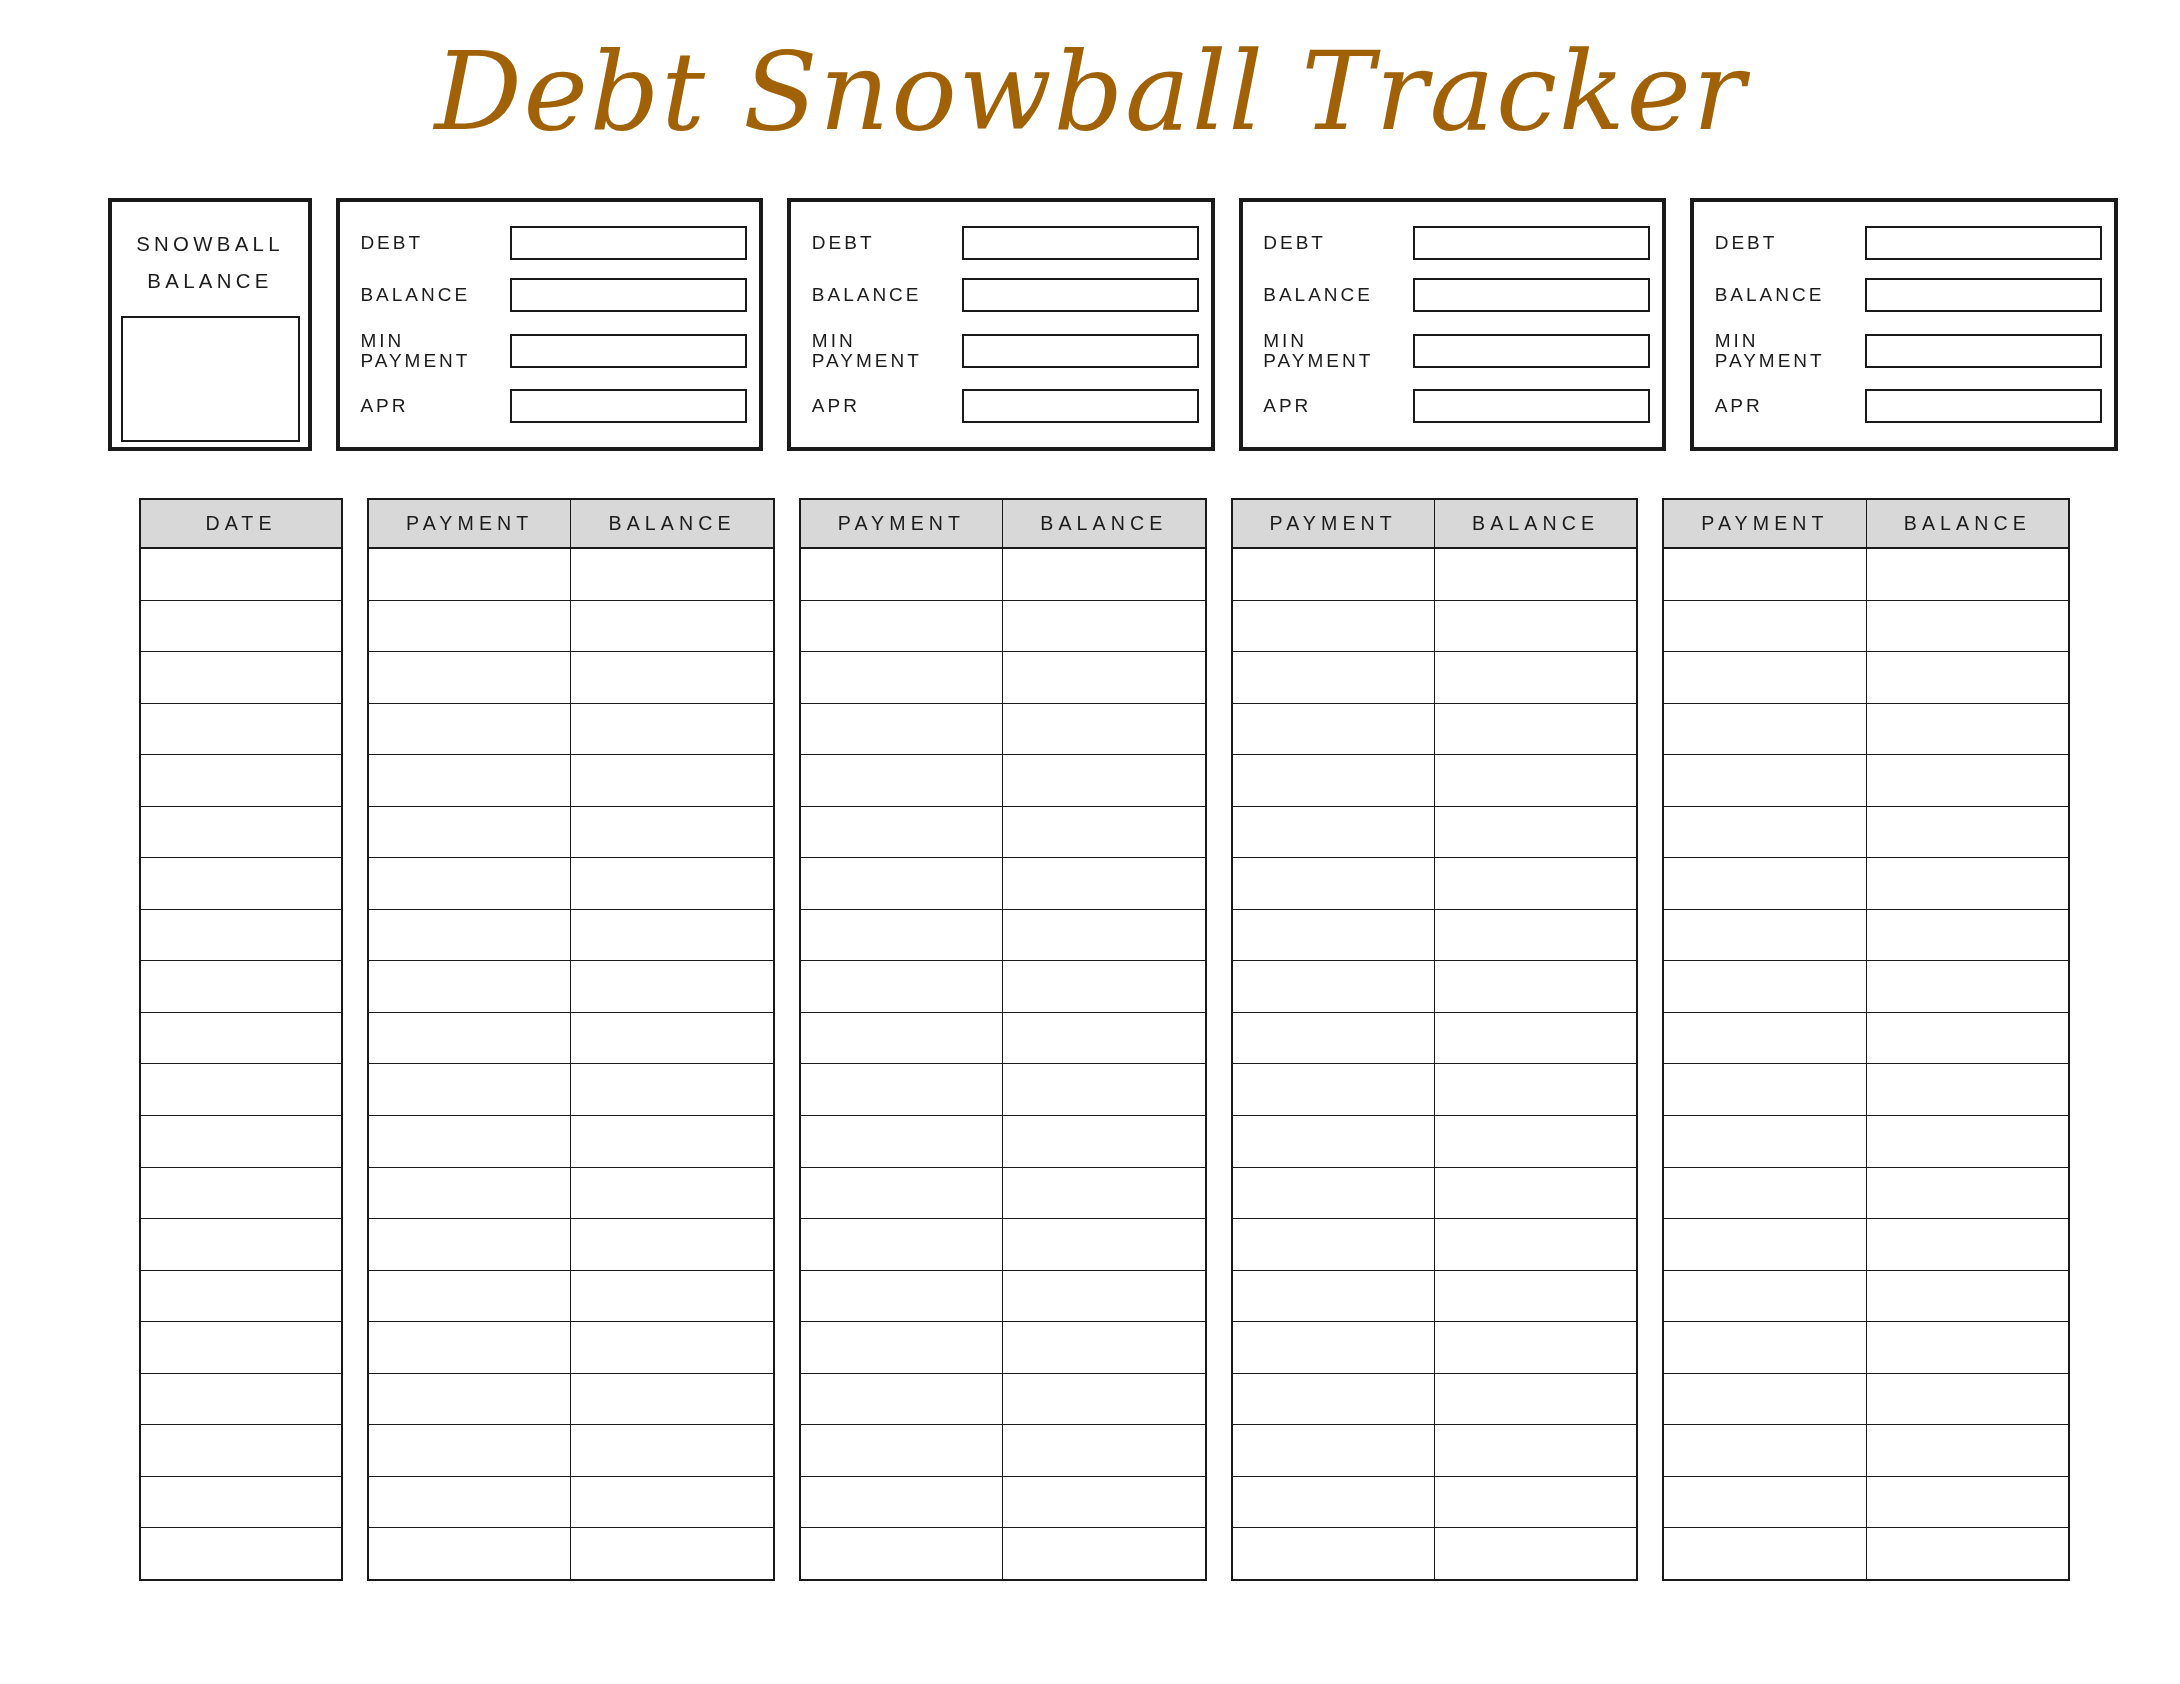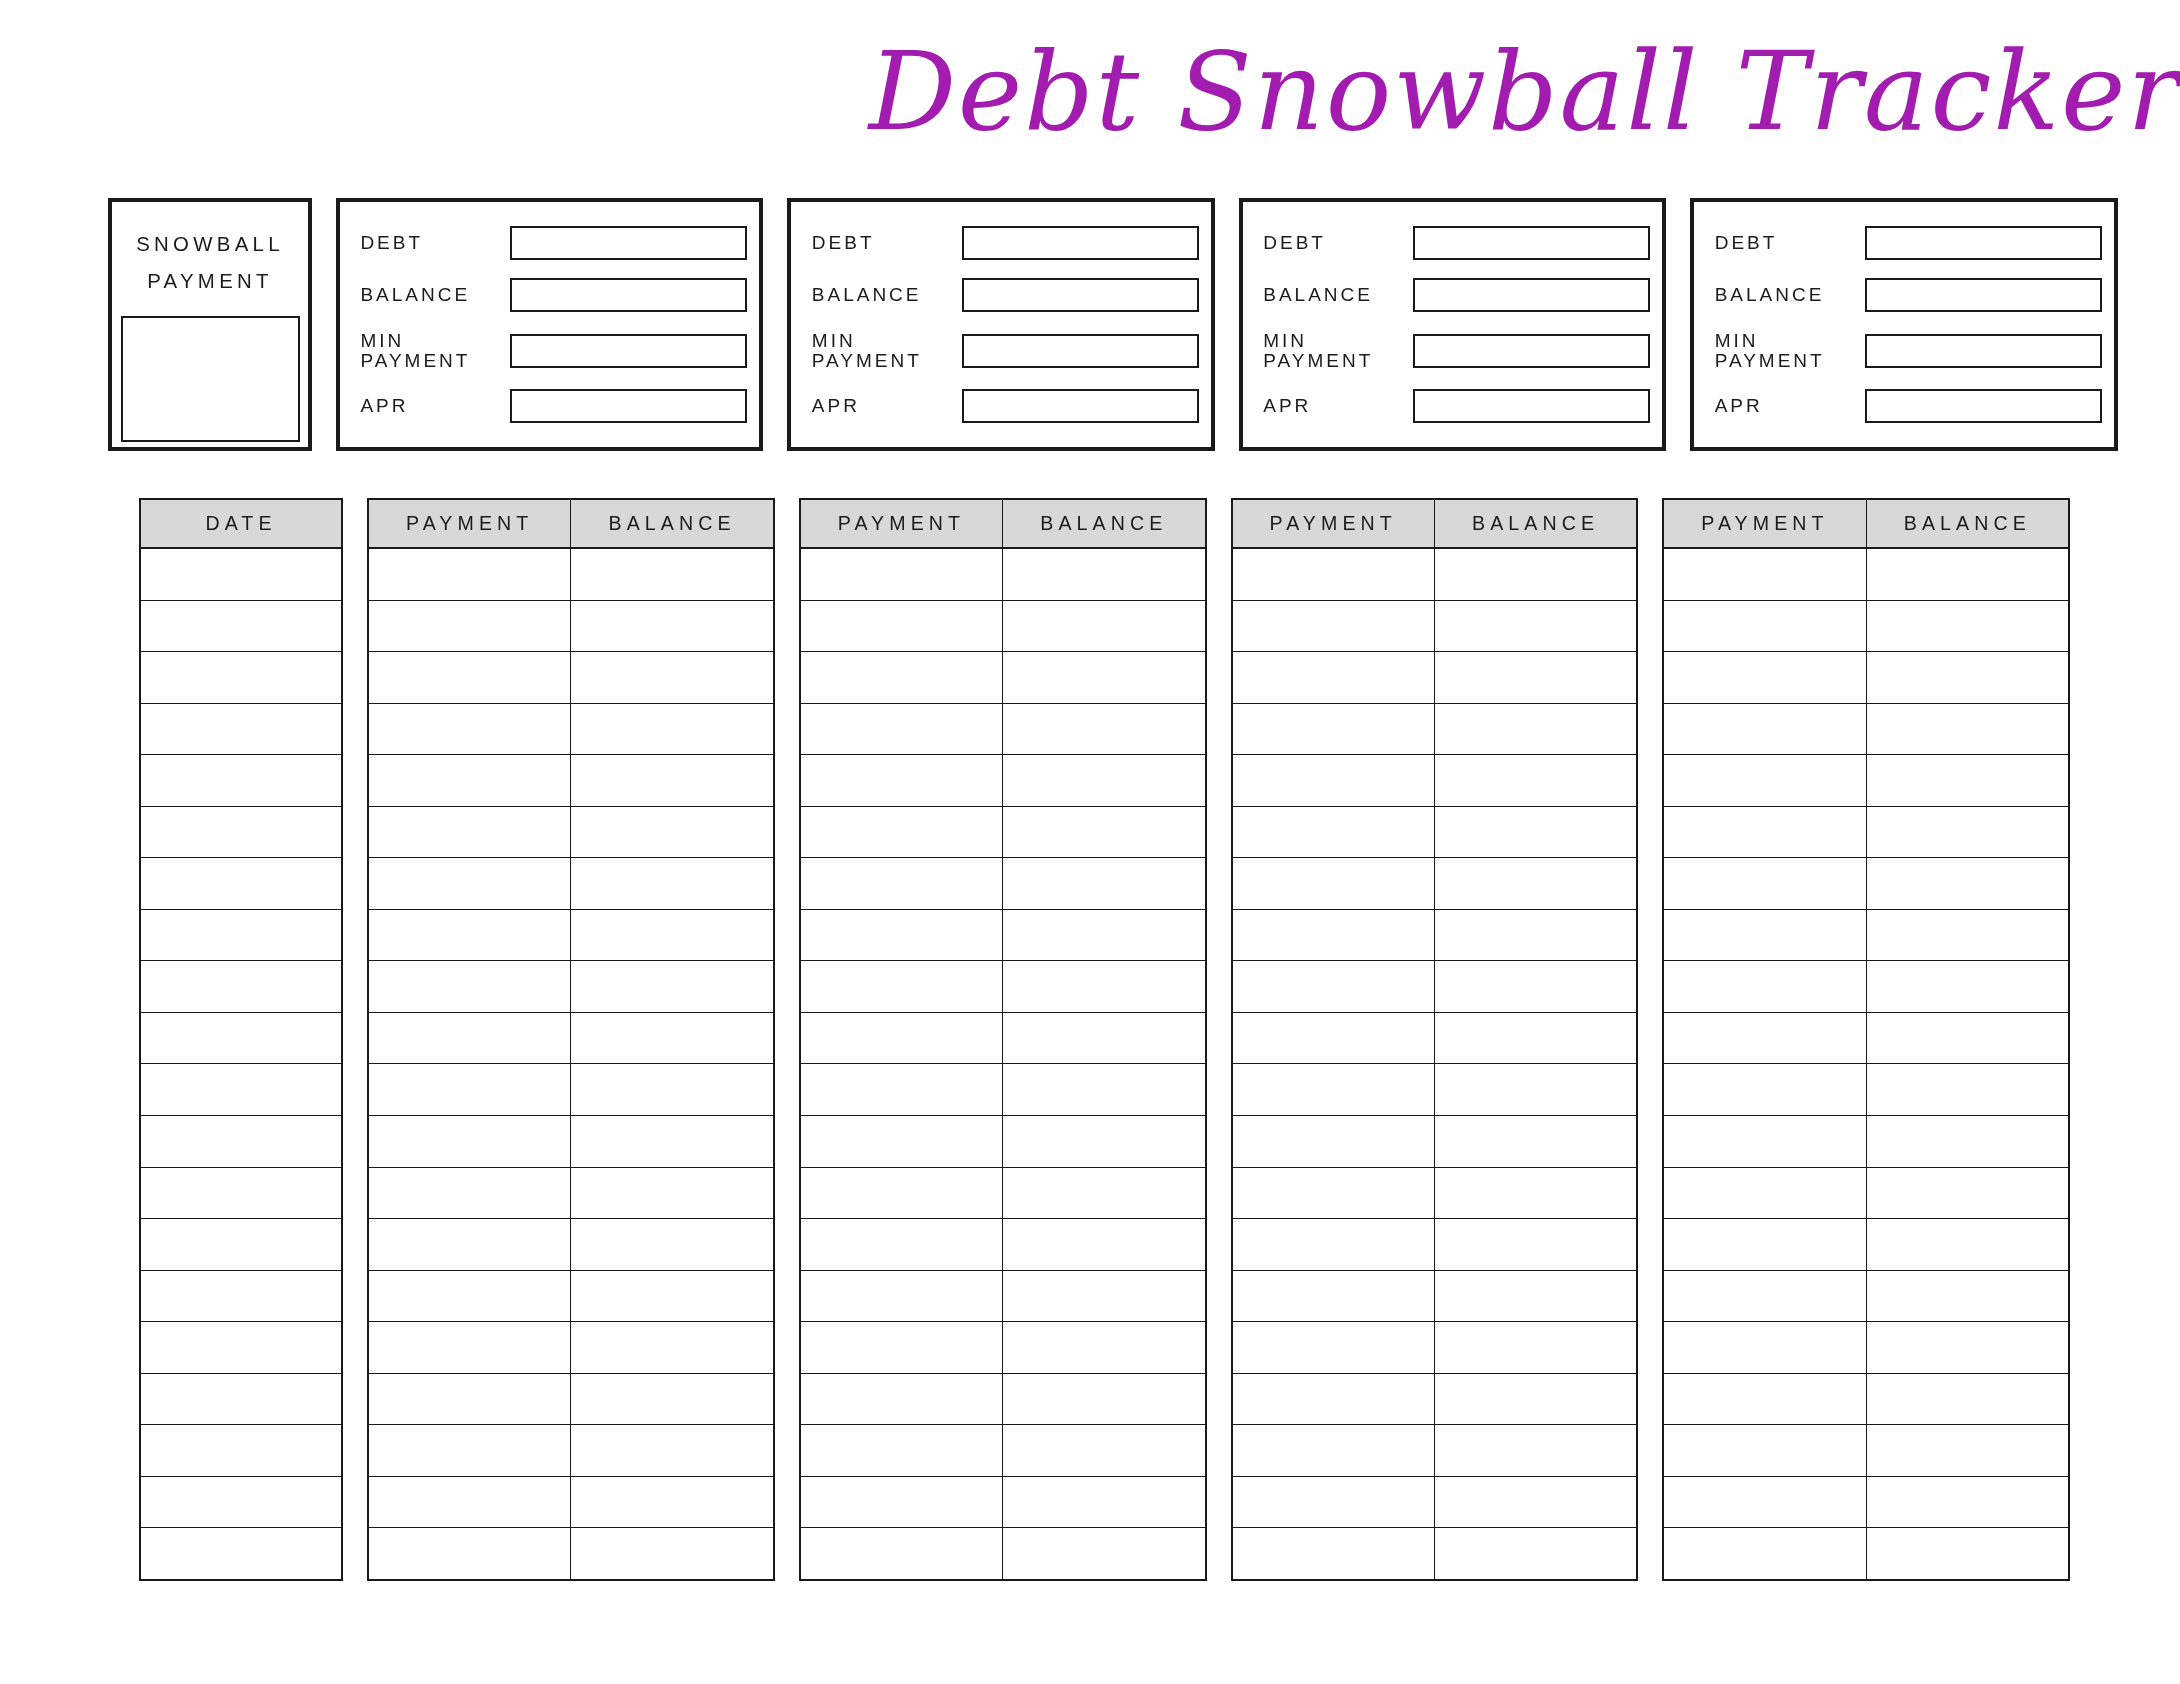--- a/index.html
+++ b/index.html
@@ -13,27 +13,27 @@
     width:2181px; height:1685px;
     position:relative;
     background:var(--bg);
     font-family:"Liberation Sans","DejaVu Sans",sans-serif;
     color:var(--ink);
   }
 
   
   .page-title{
     position:absolute; top:29px; left:0; width:100%;
-    text-align:right;
+    text-align:center;
     font-family:"DejaVu Serif","Liberation Serif",serif;
     font-style:italic;
     font-weight:400;
     font-size:109px;
     line-height:1.15;
-    color:#a21caf;
+    color:#a16207;
     letter-spacing:1.7px;
   }
 
   
   .top-row{
     position:absolute; top:198px; left:108px; right:111px; height:253px;
     display:flex; gap:24px;
   }
   .snowball-card{
     flex:0 0 204px;
@@ -111,21 +111,21 @@
   .cell + .cell{ border-left:1.7px solid var(--ink); }
 </style>
 </head>
 <body>
 
 <h1 class="page-title">Debt Snowball Tracker</h1>
 
 <div class="top-row">
 
   <div class="snowball-card">
-    <div class="snowball-label">SNOWBALL PAYMENT</div>
+    <div class="snowball-label">SNOWBALL BALANCE</div>
     <div class="snowball-field"></div>
   </div>
 
   <div class="debt-card">
     <div class="debt-row">
       <div class="field-label">DEBT</div>
       <div class="field-box"></div>
     </div>
     <div class="debt-row">
       <div class="field-label">BALANCE</div>

